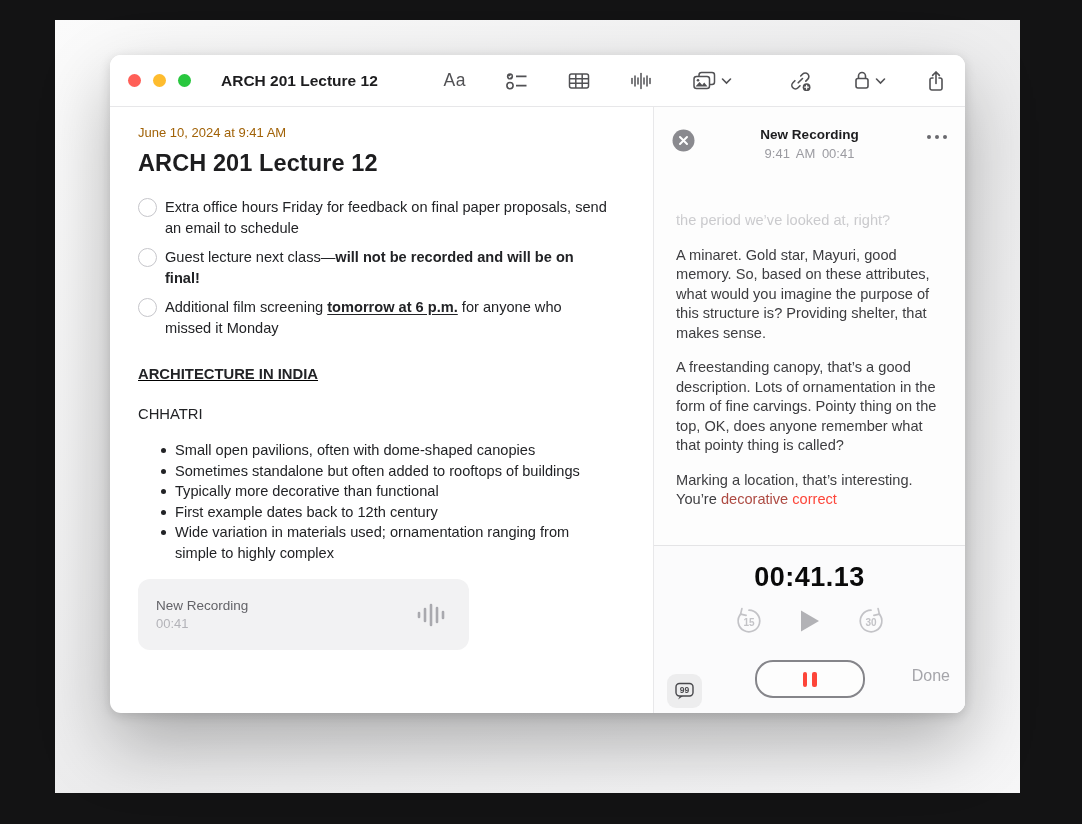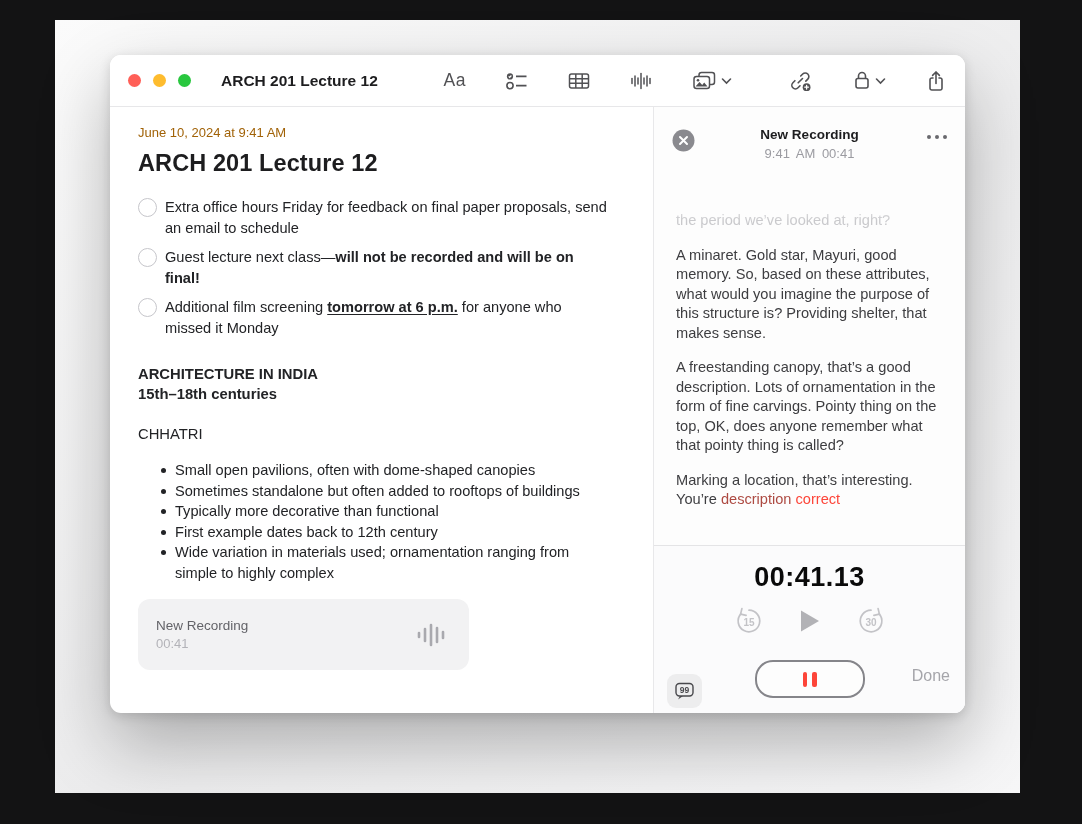--- a/index.html
+++ b/index.html
@@ -44,21 +44,21 @@
   .panel{flex:1;position:relative;background:#fdfdfd;}
   
   .note-date{text-align:left;font-size:13px;color:#a16207;margin:0 0 10px 0;}
   .note-title{font-size:23.5px;font-weight:700;color:#1d1d1f;margin:0 0 20px 0;letter-spacing:.1px;}
   .check-item{display:flex;margin-bottom:9px;}
   .check-circle{
     flex:0 0 auto;width:19px;height:19px;border-radius:50%;
     border:1.5px solid #c6c6cb;box-sizing:border-box;margin:1px 8px 0 0;
   }
   .check-text{font-size:14.6px;line-height:20.5px;color:#222326;max-width:447px;}
-  .note-headings{margin-top:26px;}
+  .note-headings{margin-top:26px;text-decoration:underline;}
   .h-line{font-size:14.8px;font-weight:700;color:#222326;line-height:20px;margin:0;}
   .subheading{font-size:14.8px;color:#222326;line-height:20px;margin:20px 0 0 0;}
   ul.bullets{list-style:none;margin:16px;padding:0;}
   ul.bullets li{
     position:relative;padding-left:21px;font-size:14.6px;line-height:20.5px;
     color:#222326;max-width:447px;
   }
   ul.bullets li::before{
     content:"";position:absolute;left:7px;top:8px;width:5px;height:5px;border-radius:50%;background:#222326;
   }
@@ -212,21 +212,20 @@
               <div class="check-text"><span class="seg-normal">Guest lecture next class—</span><span class="seg-bold">will not be recorded and will be on final!</span></div>
             </div>
             <div class="check-item">
               <span class="check-circle"></span>
               <div class="check-text"><span class="seg-normal">Additional film screening </span><span class="seg-bold-underline">tomorrow at 6 p.m.</span><span class="seg-normal"> for anyone who missed it Monday</span></div>
             </div>
           </div>
 
         <div class="note-headings">
           <p class="h-line">ARCHITECTURE IN INDIA</p>
-          <p class="h-line">15th–18th centuries</p>
         </div>
         <p class="subheading">CHHATRI</p>
 
         <ul class="bullets" id="bullets">
             <li>Small open pavilions, often with dome-shaped canopies</li>
             <li>Sometimes standalone but often added to rooftops of buildings</li>
             <li>Typically more decorative than functional</li>
             <li>First example dates back to 12th century</li>
             <li>Wide variation in materials used; ornamentation ranging from simple to highly complex</li>
           </ul>
@@ -260,21 +259,21 @@
             <circle cx="4" cy="4" r="2" fill="#69696e"></circle>
             <circle cx="12" cy="4" r="2" fill="#69696e"></circle>
             <circle cx="20" cy="4" r="2" fill="#69696e"></circle>
           </svg>
         </div>
 
         <div class="transcript" id="transcript">
             <p class="t-para"><span class="seg-faded">the period we’ve looked at, right?</span></p>
             <p class="t-para"><span class="seg-normal">A minaret. Gold star, Mayuri, good memory. So, based on these attributes, what would you imagine the purpose of this structure is? Providing shelter, that makes sense.</span></p>
             <p class="t-para"><span class="seg-normal">A freestanding canopy, that’s a good description. Lots of ornamentation in the form of fine carvings. Pointy thing on the top, OK, does anyone remember what that pointy thing is called?</span></p>
-            <p class="t-para"><span class="seg-normal">Marking a location, that’s interesting. You’re </span><span class="seg-red-dark">description</span><span class="seg-normal"> </span><span class="seg-red">correct</span></p>
+            <p class="t-para"><span class="seg-normal">Marking a location, that’s interesting. You’re </span><span class="seg-red-dark">decorative</span><span class="seg-normal"> </span><span class="seg-red">correct</span></p>
           </div>
 
         <div class="panel-bottom">
           <div class="timer">00:41.13</div>
 
           <div class="transport">
             <span>
               <svg width="30" height="30" viewBox="0 0 30 30" fill="none">
                 <path d="M15 4.2a10.8 10.8 0 1 1-8.2 3.7" stroke="#c3c3c7" stroke-width="1.7" stroke-linecap="round"></path>
                 <path d="M7.9 2.6l-1.3 5.5 5.5 1.2" stroke="#c3c3c7" stroke-width="1.7" fill="none" stroke-linecap="round" stroke-linejoin="round"></path>

